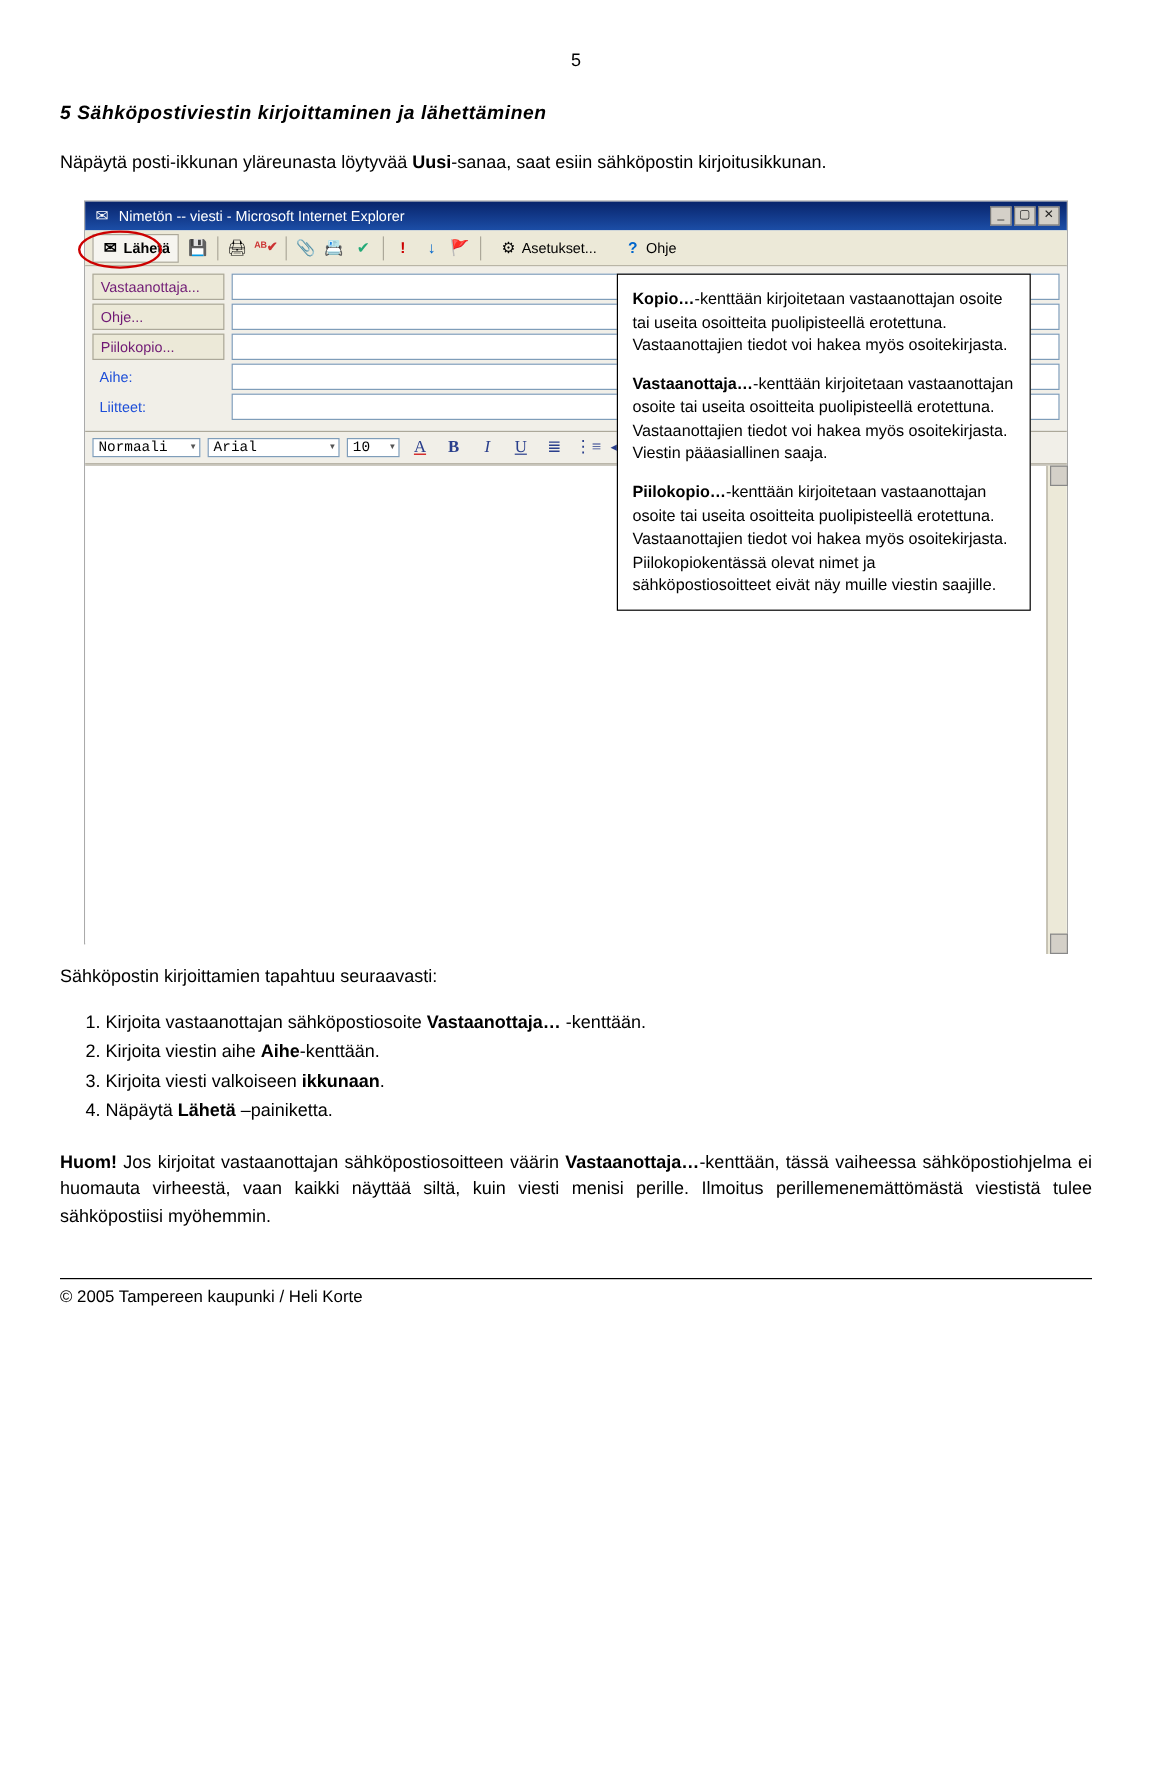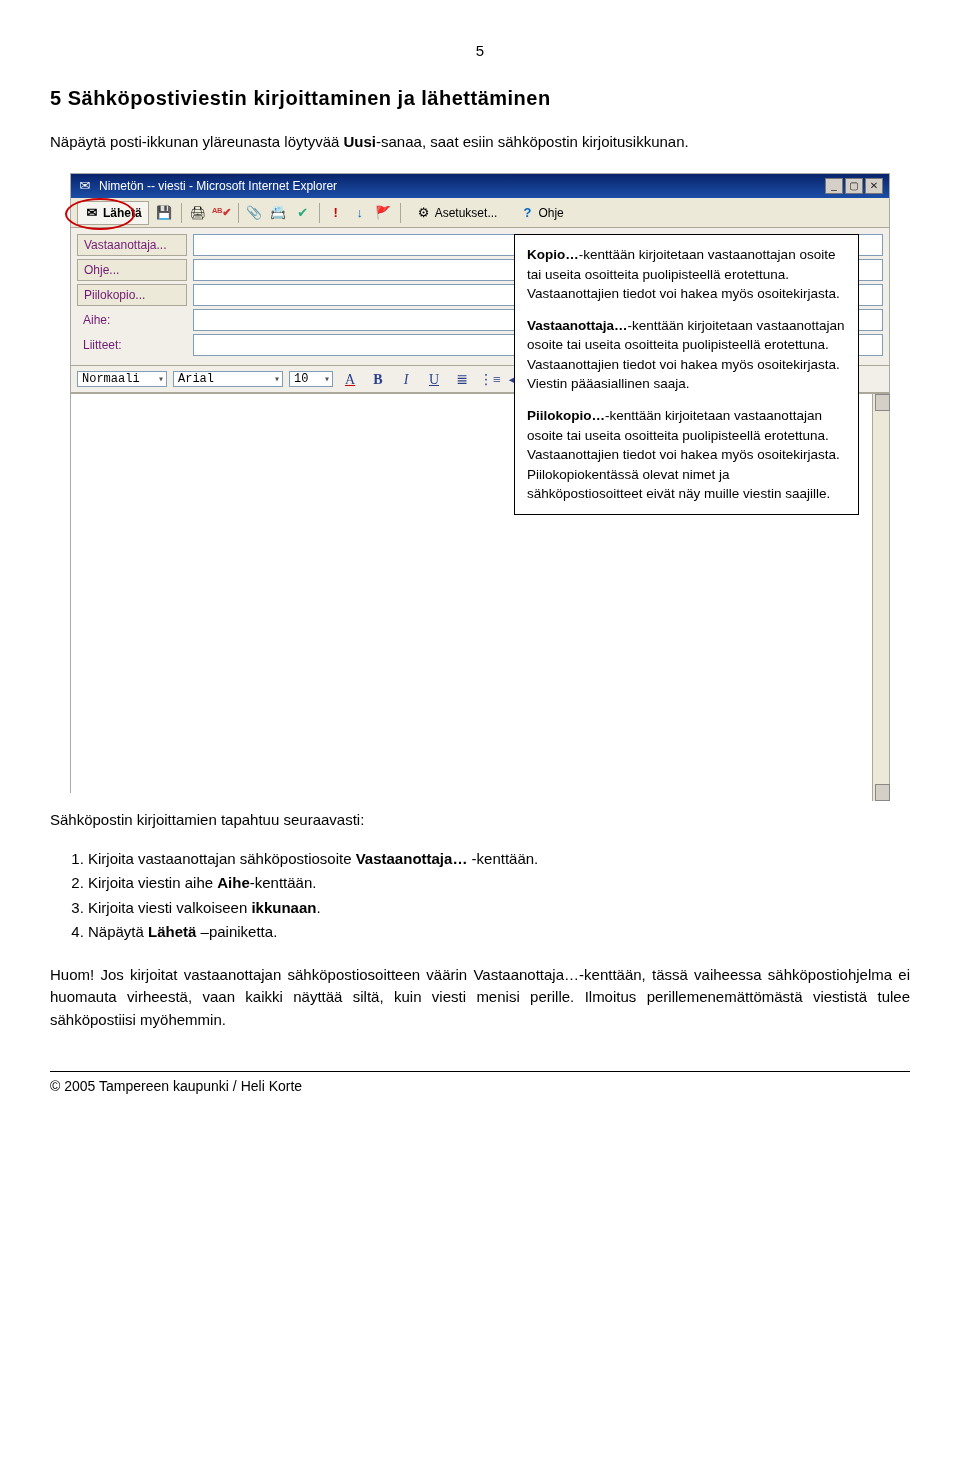--- a/index.html
+++ b/index.html
@@ -8,22 +8,23 @@
     font-family: Arial, Helvetica, sans-serif;
     background: #fff;
     width: 960px;
     padding: 40px 50px 50px 50px;
     color: #000;
     font-size: 15px;
     line-height: 1.5;
   }
   .page-num { text-align: center; margin-bottom: 20px; }
   .heading {
+    font-style: italic;
     font-weight: bold;
-    font-size: 20px;
+    font-size: 16px;
     margin-bottom: 18px;
     letter-spacing: 0.5px;
   }
   .intro { margin-bottom: 20px; text-align: justify; }
   .intro .b { font-weight: bold; }
 
   
   .screenshot-wrap {
     position: relative;
     width: 820px;
@@ -89,21 +90,21 @@
     background: #ece9d8;
     border: 1px solid #aca899;
     padding: 0 6px;
     text-align: left;
     font-size: 12px;
     color: #701a75;
   }
   .hdr-label {
     width: 110px;
     padding: 0 6px;
-    color: #701a75;
+    color: #1d4ed8;
   }
   .hdr-input {
     flex: 1;
     height: 22px;
     background: #fff;
     border: 1px solid #7f9db9;
   }
   .fmt-bar {
     height: 28px;
     background: #f1efe8;
@@ -180,21 +181,21 @@
     top: 400px;
     width: 310px;
   }
 
   
   .section-p { margin: 16px 0; }
   ol.steps { margin: 4px 0 20px 24px; padding-left: 14px; }
   ol.steps li { margin-bottom: 2px; }
   .steps .b { font-weight: bold; }
   .huom-p { margin-bottom: 40px; text-align: justify; }
-  .huom-p .b { font-weight: normal; }
+  .huom-p .b { font-weight: bold; }
 
   .footer-rule { border: none; border-top: 1px solid #000; margin: 0; }
   .footer { padding-top: 4px; font-size: 14px; }
 </style>
 </head>
 <body>
 
 <div class="page-num">5</div>
 
 <div class="heading">5 Sähköpostiviestin kirjoittaminen ja lähettäminen</div>

